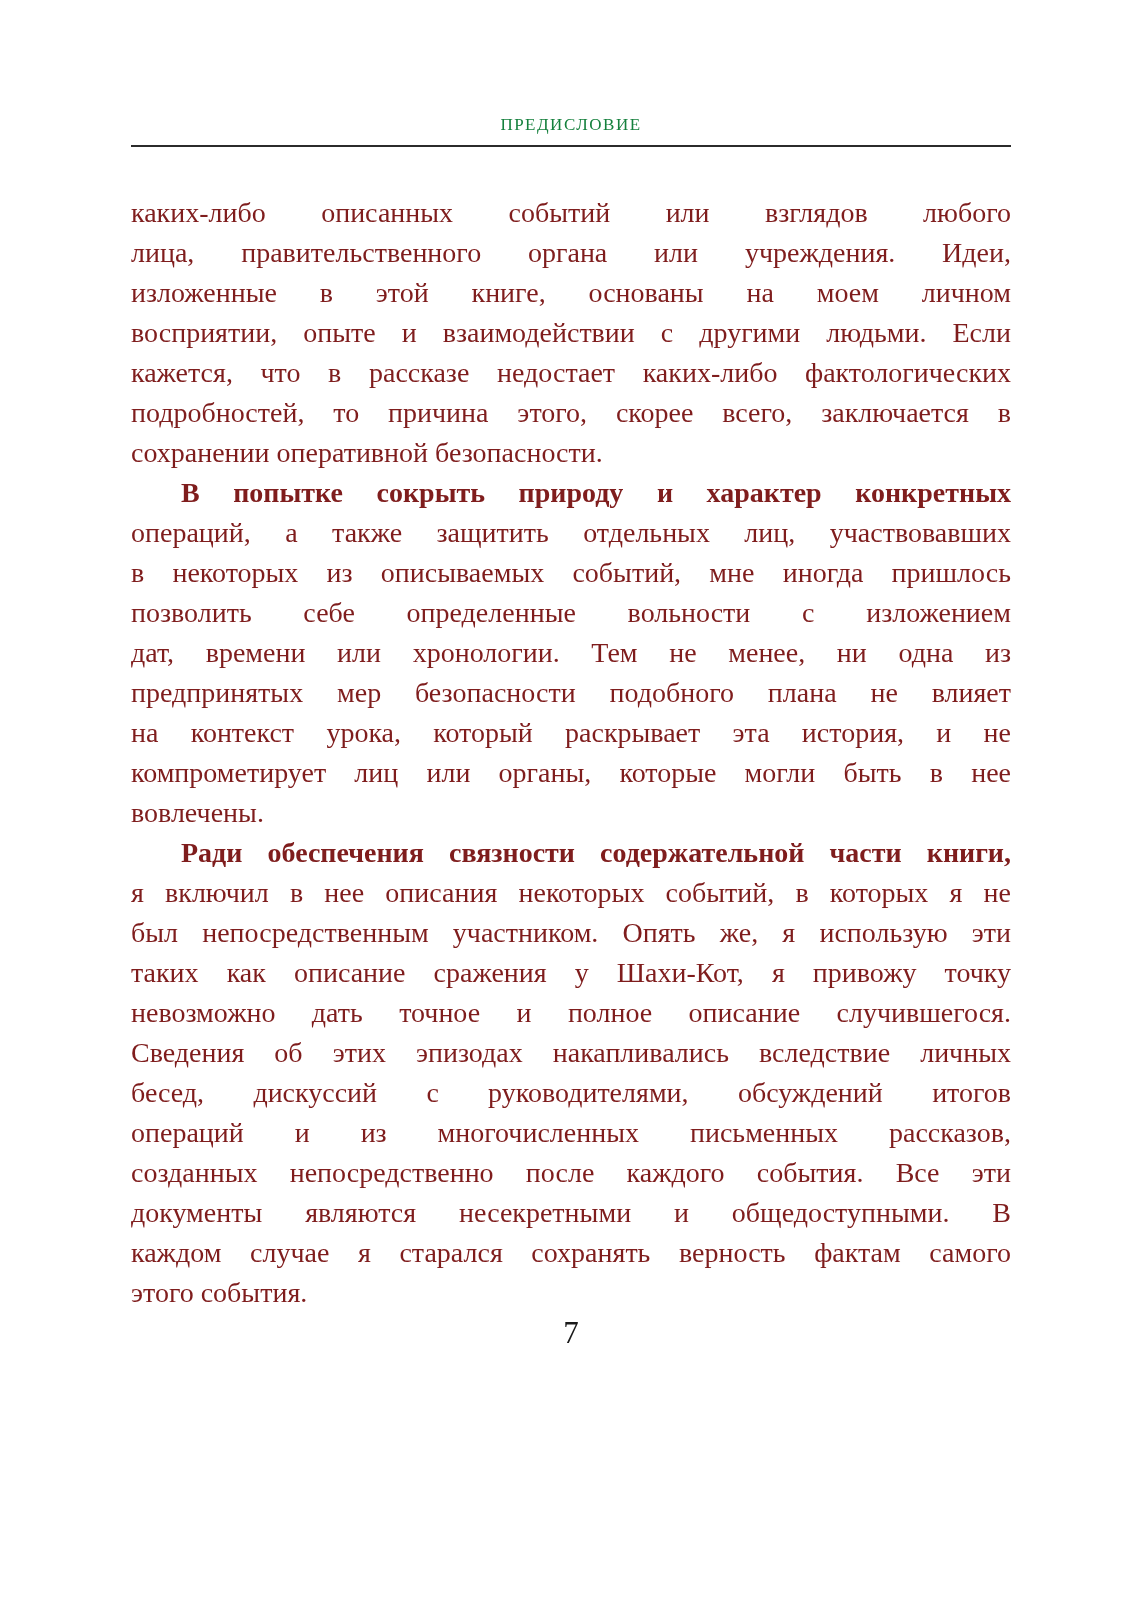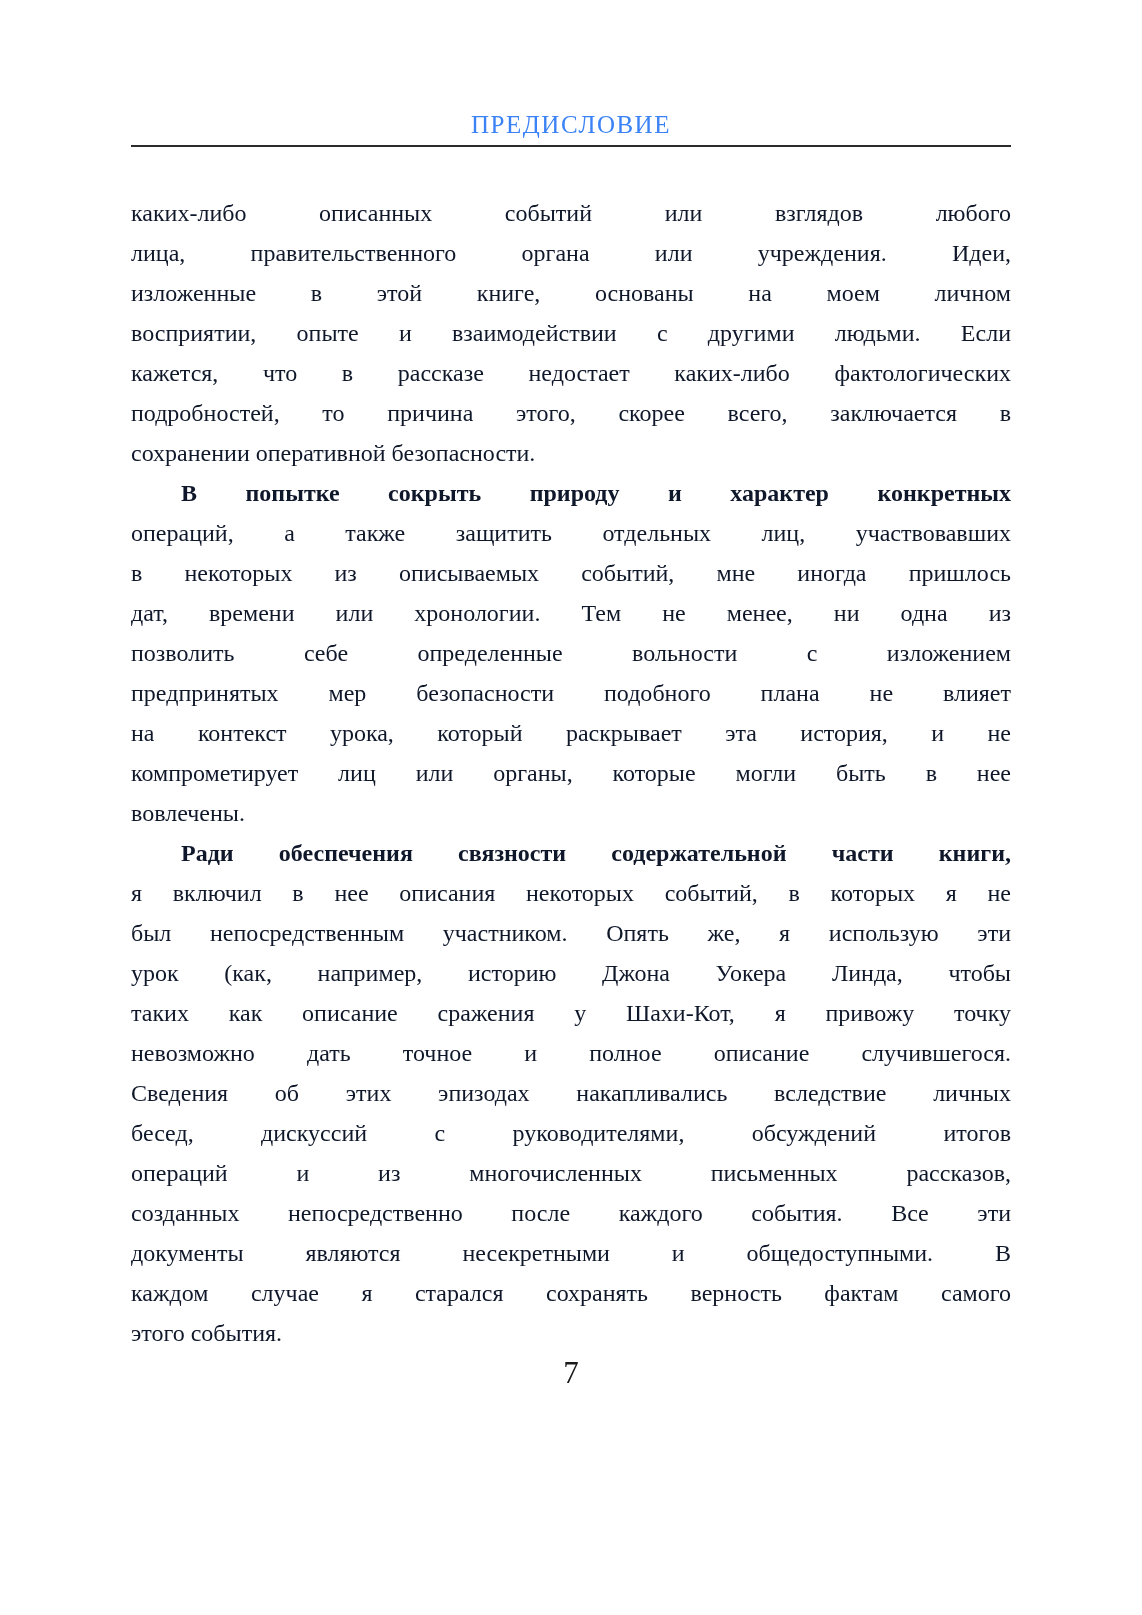--- a/index.html
+++ b/index.html
@@ -20,37 +20,37 @@
   .content {
     width: 880px;
     margin: 0 auto;
   }
   
   .running-header {
     padding-top: 112px;
   }
   .running-header .head-title {
     text-align: center;
-    font-size: 25px;
+    font-size: 17px;
     letter-spacing: 1.5px;
     line-height: 26px;
-    color: #3b82f6;
+    color: #15803d;
   }
   .head-rule {
     margin-top: 7px;
     border: 0;
     border-top: 2px solid #2b2b2b;
     height: 0;
   }
   
   .body-text {
     margin-top: 46px;
-    font-size: 24px;
+    font-size: 28px;
     line-height: 40px;
-    color: #0f172a;
+    color: #7f1d1d;
   }
   .para {
     margin: 0;
   }
   .line {
     text-align: justify;
     text-align-last: justify;
     white-space: normal;
   }
   .line.last {
@@ -89,32 +89,31 @@
           <div class="line">изложенные в этой книге, основаны на моем личном</div>
           <div class="line">восприятии, опыте и взаимодействии с другими людьми. Если</div>
           <div class="line">кажется, что в рассказе недостает каких-либо фактологических</div>
           <div class="line">подробностей, то причина этого, скорее всего, заключается в</div>
           <div class="line last">сохранении оперативной безопасности.</div>
         </div>
         <div class="para">
           <div class="line indent">В попытке сокрыть природу и характер конкретных</div>
           <div class="line">операций, а также защитить отдельных лиц, участвовавших</div>
           <div class="line">в некоторых из описываемых событий, мне иногда пришлось</div>
+          <div class="line">позволить себе определенные вольности с изложением</div>
           <div class="line">дат, времени или хронологии. Тем не менее, ни одна из</div>
-          <div class="line">позволить себе определенные вольности с изложением</div>
           <div class="line">предпринятых мер безопасности подобного плана не влияет</div>
           <div class="line">на контекст урока, который раскрывает эта история, и не</div>
           <div class="line">компрометирует лиц или органы, которые могли быть в нее</div>
           <div class="line last">вовлечены.</div>
         </div>
         <div class="para">
           <div class="line indent">Ради обеспечения связности содержательной части книги,</div>
           <div class="line">я включил в нее описания некоторых событий, в которых я не</div>
           <div class="line">был непосредственным участником. Опять же, я использую эти</div>
-          <div class="line">урок (как, например, историю Джона Уокера Линда, чтобы</div>
           <div class="line">таких как описание сражения у Шахи-Кот, я привожу точку</div>
           <div class="line">невозможно дать точное и полное описание случившегося.</div>
           <div class="line">Сведения об этих эпизодах накапливались вследствие личных</div>
           <div class="line">бесед, дискуссий с руководителями, обсуждений итогов</div>
           <div class="line">операций и из многочисленных письменных рассказов,</div>
           <div class="line">созданных непосредственно после каждого события. Все эти</div>
           <div class="line">документы являются несекретными и общедоступными. В</div>
           <div class="line">каждом случае я старался сохранять верность фактам самого</div>
           <div class="line last">этого события.</div>
         </div>

